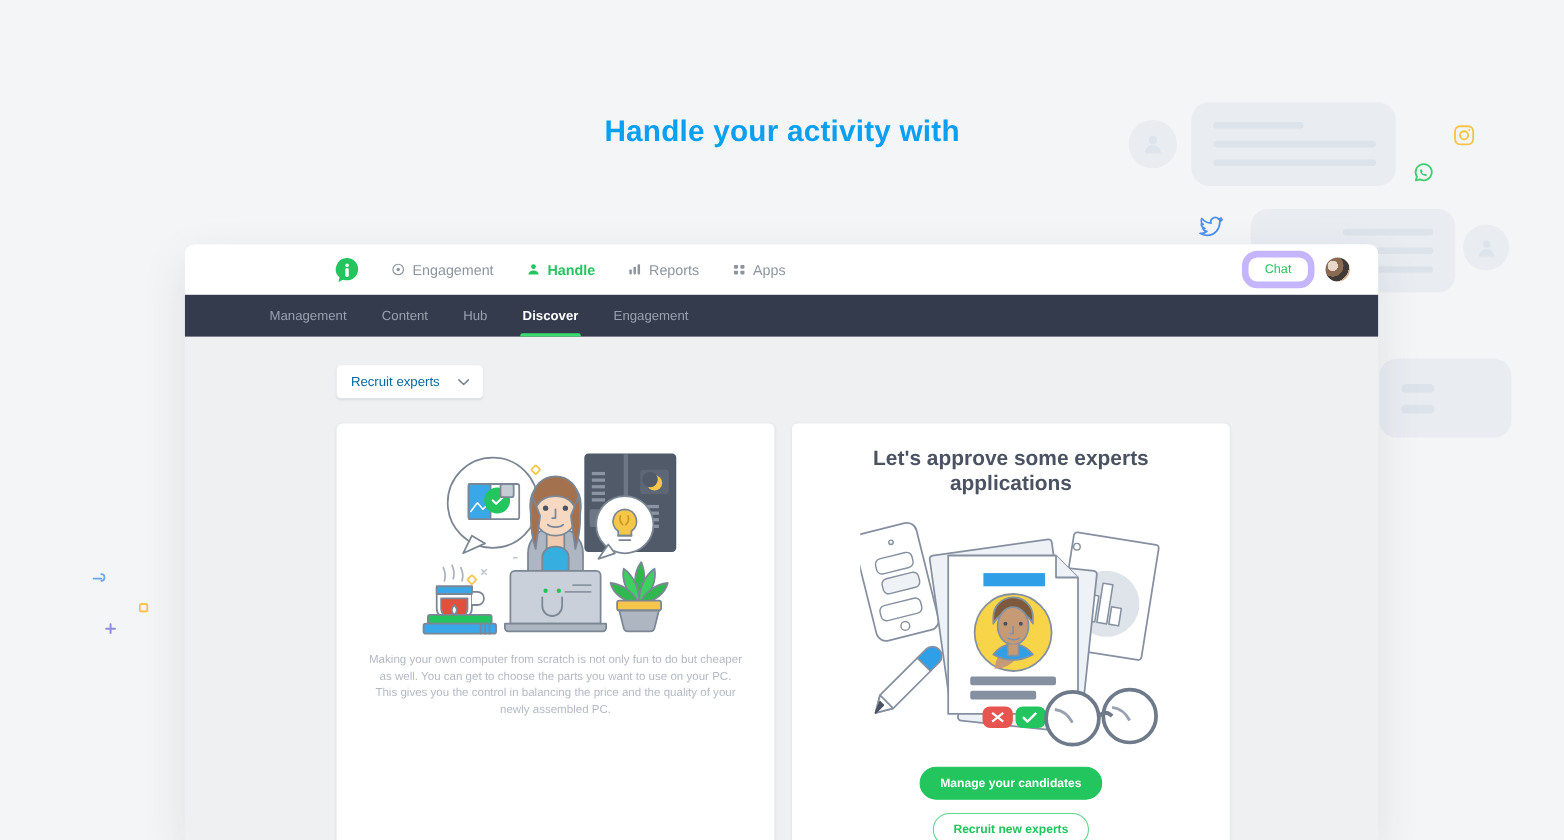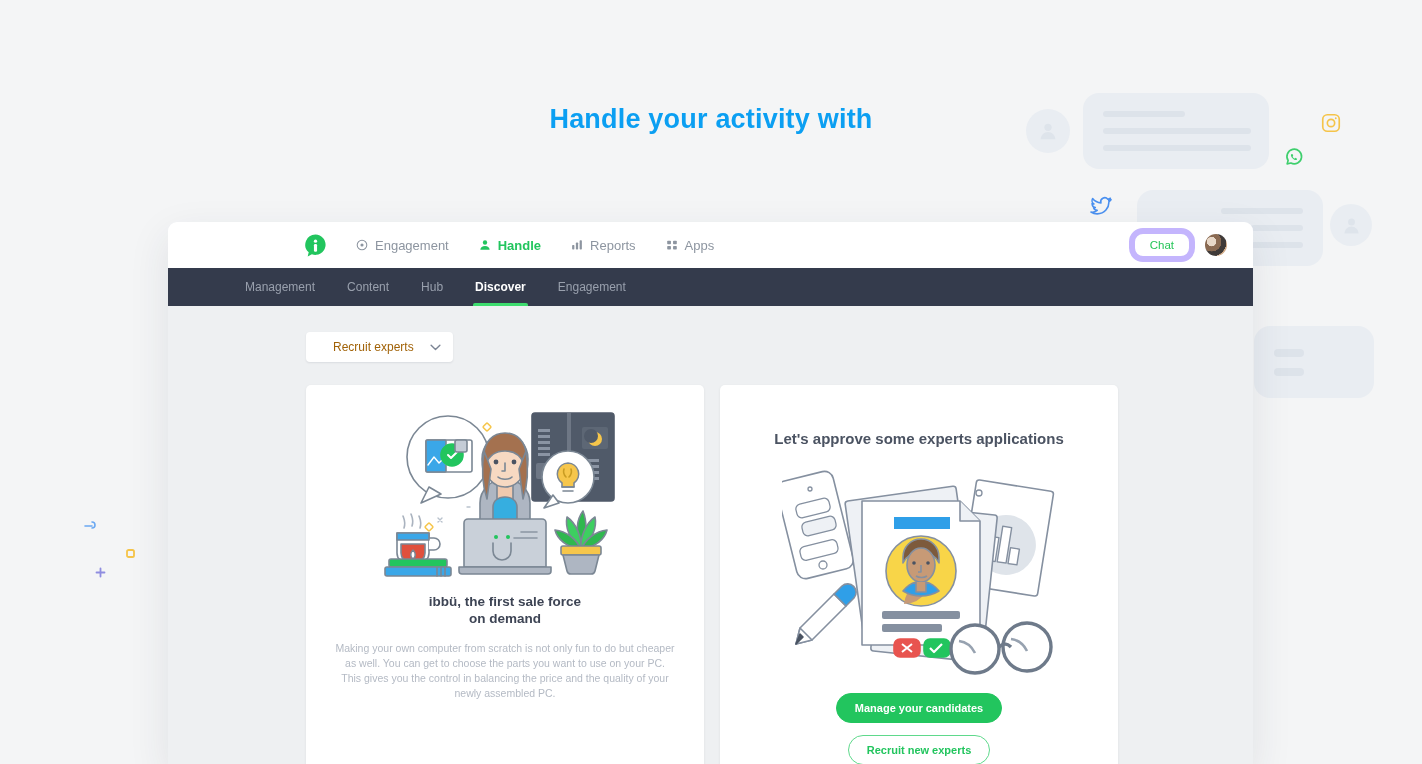--- a/index.html
+++ b/index.html
@@ -98,35 +98,35 @@
   .subnav-item.active::after {
     content: ""; position: absolute; left: 14px; right: 14px; bottom: 0;
     height: 3px; background: #3ddc6e; border-radius: 2px 2px 0 0;
   }
 
   .content { padding: 26px 0 0 138px; }
 
   .dropdown {
     display: inline-flex; align-items: center; gap: 16px;
     background: #ffffff; border-radius: 4px;
-    padding: 8px 12px 8px 27px; font-size: 12px; color: #a16207;
+    padding: 8px 12px 8px 13px; font-size: 12px; color: #0369a1;
     box-shadow: 0 1px 2px rgba(42,52,70,.10); cursor: pointer;
   }
 
   .cards { display: flex; gap: 16px; margin-top: 23px; }
   .card {
     width: 398px; background: #ffffff; border-radius: 5px;
     box-shadow: 0 1px 3px rgba(42,52,70,.08);
     padding: 22px 28px 28px; text-align: center;
   }
   .card-title {
     font-size: 13.5px; color: #3d4454; font-weight: bold; line-height: 17px;
   }
   .card-heading-top {
-    font-size: 15px; color: #4b5362; font-weight: bold; margin-bottom: 6px; margin-top: 23px;
+    font-size: 19px; color: #4b5362; font-weight: bold; margin-bottom: 6px;
   }
   .card-body {
     margin-top: 14px; font-size: 10.5px; color: #b4bac4; line-height: 15px;
   }
   .illus { display: flex; justify-content: center; }
 
   .btn {
     display: inline-block; border-radius: 16px; font-size: 11px;
     padding: 8px 18px; cursor: pointer; font-weight: bold;
   }
@@ -380,24 +380,20 @@
               </g>
               <g fill="none" stroke="#b9c2cd" stroke-width="1.4" stroke-linecap="round">
                 <path d="M57 111l4 4M61 111l-4 4"></path>
                 <path d="M86 100h3"></path>
               </g>
               <rect x="45" y="117" width="6" height="6" rx="1" fill="none" stroke="#f6c64b" stroke-width="1.6" transform="rotate(45 48 120)"></rect>
               <rect x="103" y="17" width="6" height="6" rx="1" fill="none" stroke="#f6c64b" stroke-width="1.6" transform="rotate(45 106 20)"></rect>
             </svg>
           </div>
 
-          <div class="card-title" style="margin-top:14px;">
-            <span>ibbü, the first sale force</span><br>
-            <span>on demand</span>
-          </div>
 
           <p class="card-body">Making your own computer from scratch is not only fun to do but cheaper as well. You can get to choose the parts you want to use on your PC. This gives you the control in balancing the price and the quality of your newly assembled PC.</p>
 
         </div>
 
         <div class="card">
           <div class="card-heading-top">Let's approve some experts applications</div>
 
           <div class="illus" style="margin-top:14px;">
             <svg width="274" height="214" viewBox="0 0 274 214">

